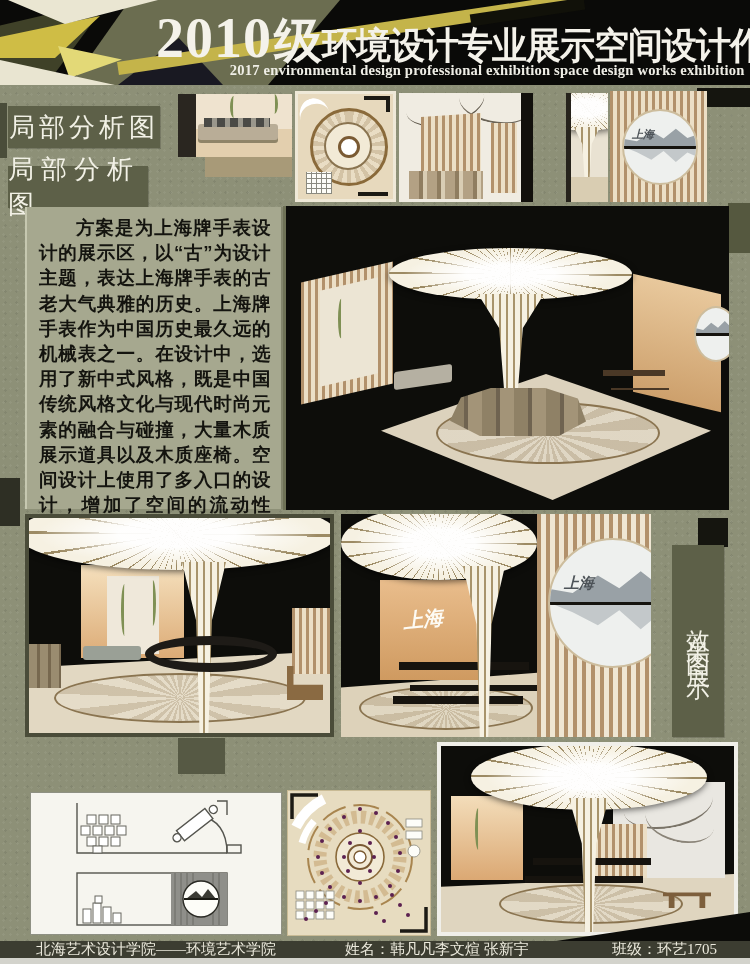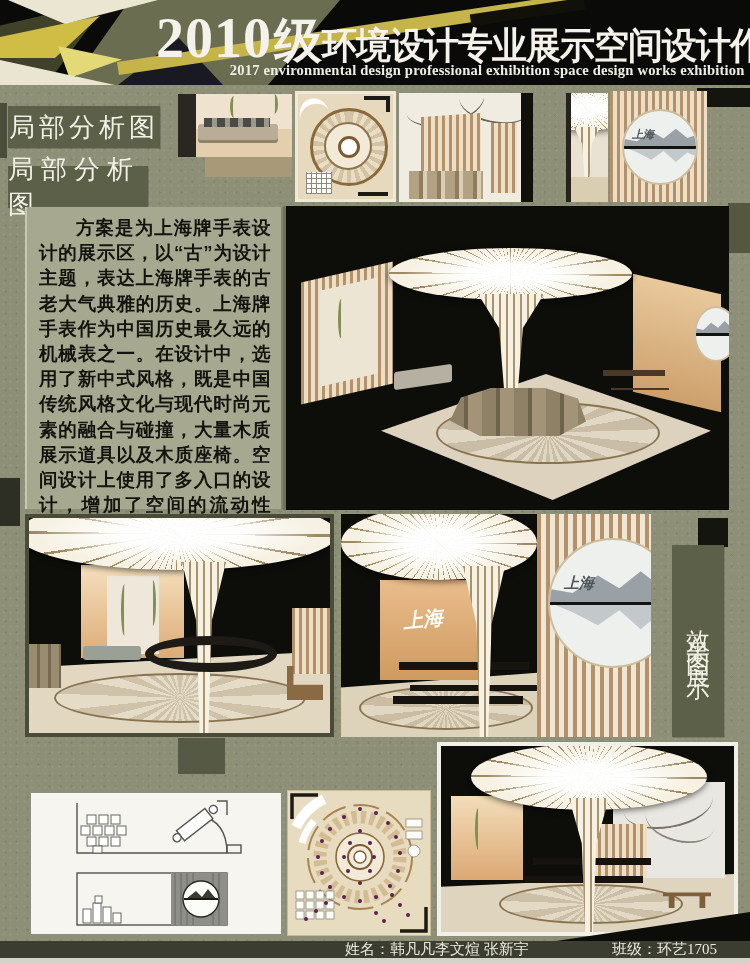--- a/index.html
+++ b/index.html
@@ -323,18 +323,19 @@
     <div class="slats deco" style="left:150px;top:78px;width:56px;height:54px;"></div>
     <div class="deco" style="left:92px;top:112px;width:118px;height:7px;background:#16130e;box-shadow:-8px 18px 0 0 #16130e;"></div>
     <div class="deco" style="left:222px;top:136px;width:48px;height:26px;background:#7d5f3c;clip-path:polygon(0 40%,100% 40%,100% 55%,88% 55%,88% 100%,76% 100%,76% 55%,24% 55%,24% 100%,12% 100%,12% 55%,0 55%);"></div>
     <div class="canopy" style="left:30px;top:-2px;width:236px;height:66px;"></div>
     <div class="trunk" style="left:128px;top:52px;width:40px;height:134px;"></div>
   </div>
 
   <div class="deco" style="left:556px;top:908px;width:194px;height:33px;background:#0c0c09;clip-path:polygon(0 100%,100% 12%,100% 100%);"></div>
 
   <div id="footer">
+    <span style="left:36px;">北海艺术设计学院——环境艺术学院</span>
     <span style="left:345px;">姓名：韩凡凡李文煊 张新宇</span>
     <span style="left:612px;">班级：环艺1705</span>
   </div>
   <div id="footer-strip"></div>
 
 </div>
 
 </body></html>

